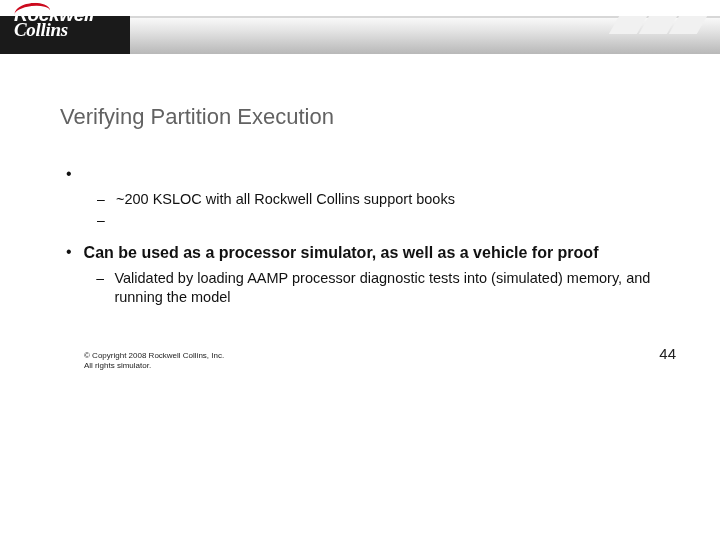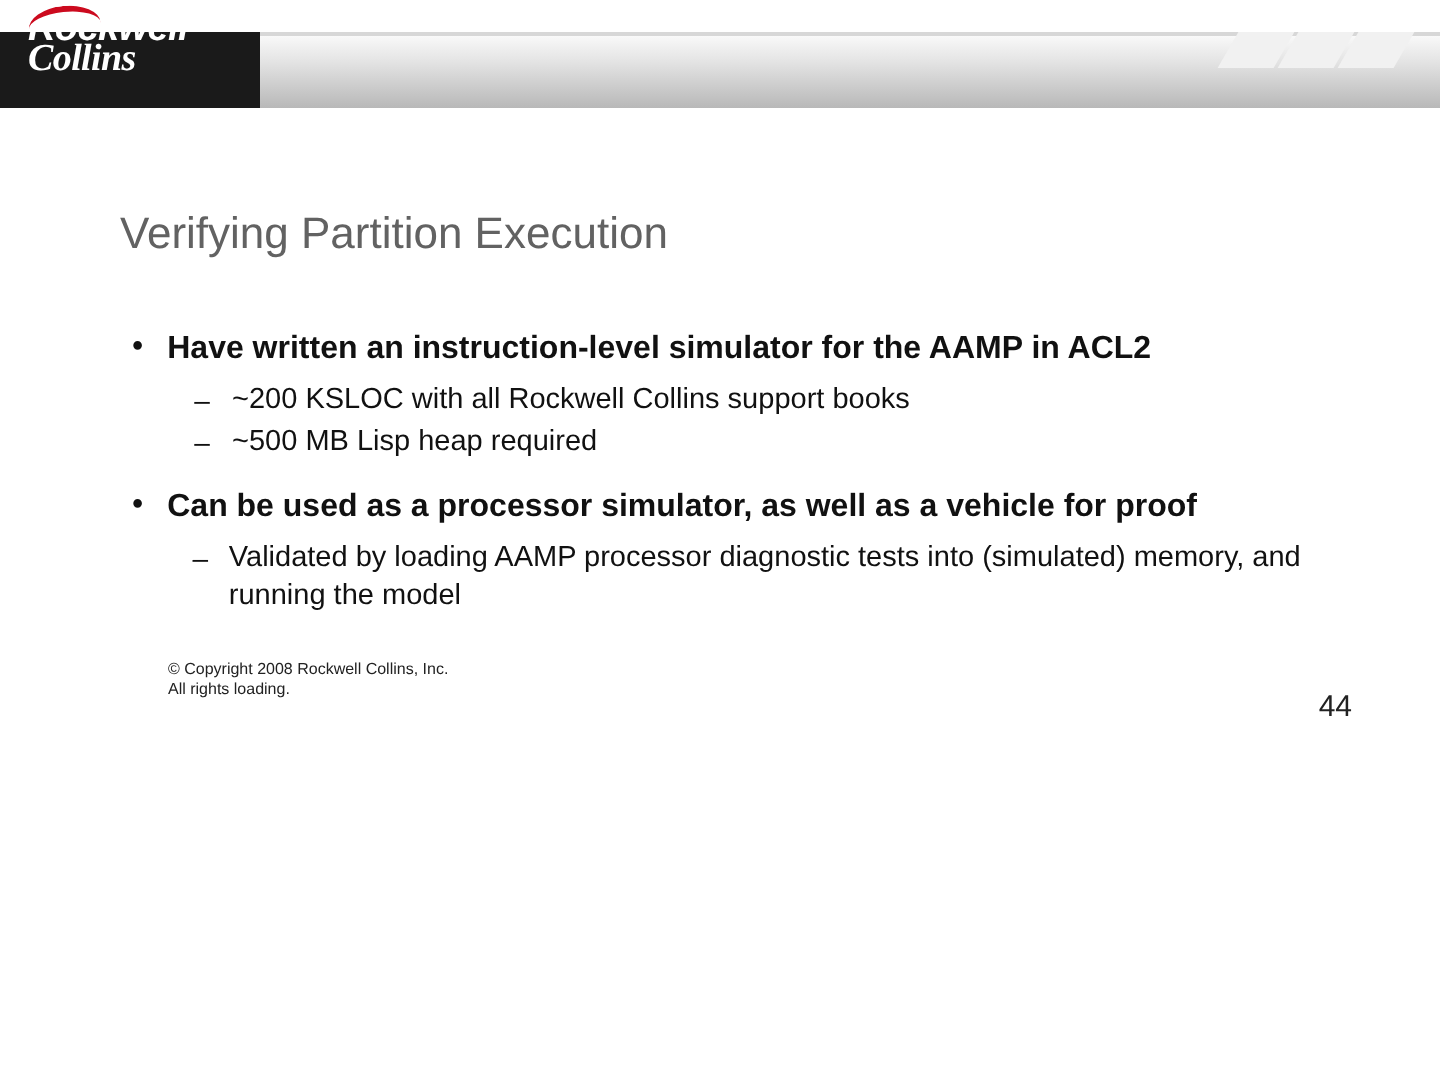--- a/index.html
+++ b/index.html
@@ -20,21 +20,21 @@
   .title { position: absolute; left: 60px; top: 104px; font-size: 22px; font-weight: 400; color: #626262; font-family: Verdana, Arial, sans-serif; }
   .content { position: absolute; left: 66px; top: 164px; width: 600px; font-family: Verdana, Arial, sans-serif; color: #111; }
   .b1 { list-style: none; margin-bottom: 6px; }
   .b1-row { display: flex; align-items: flex-start; gap: 12px; }
   .b1-dot { font-size: 16px; line-height: 20px; }
   .b1-text { font-size: 16px; font-weight: 700; line-height: 21px; }
   .subs { list-style: none; margin: 6px 0 12px 30px; }
   .b2-row { display: flex; align-items: flex-start; gap: 10px; margin-bottom: 2px; }
   .b2-dash { font-size: 14px; line-height: 19px; width: 10px; text-align: center; }
   .b2-text { font-size: 14.5px; line-height: 19px; font-weight: 400; }
-  .footer { position: absolute; left: 84px; bottom: 34px; font-size: 8px; line-height: 10px; color: #222; }
+  .footer { position: absolute; left: 84px; bottom: 13px; font-size: 8px; line-height: 10px; color: #222; }
   .page-num { position: absolute; right: 44px; bottom: 22px; font-size: 15px; color: #222; }
 </style>
 </head>
 <body>
 
 <div class="slide">
 
   <div class="header-band">
     <div class="band-dark"></div>
     <div class="band-grad"></div>
@@ -53,47 +53,45 @@
     </div>
   </div>
 
   <div class="title">Verifying Partition Execution</div>
 
   <div class="content">
     <ul>
       <li class="b1">
         <div class="b1-row">
           <span class="b1-dot">•</span>
-          <span class="b1-text">Have written an instruction-level simulator for the AAMP in ACL2</span>
         </div>
         <ul class="subs">
           <li class="b2-row">
             <span class="b2-dash">–</span>
             <span class="b2-text">~200 KSLOC with all Rockwell Collins support books</span>
           </li>
           <li class="b2-row">
             <span class="b2-dash">–</span>
-            <span class="b2-text">~500 MB Lisp heap required</span>
           </li>
         </ul>
       </li>
       <li class="b1">
         <div class="b1-row">
           <span class="b1-dot">•</span>
           <span class="b1-text">Can be used as a processor simulator, as well as a vehicle for proof</span>
         </div>
         <ul class="subs">
           <li class="b2-row">
             <span class="b2-dash">–</span>
             <span class="b2-text">Validated by loading AAMP processor diagnostic tests into (simulated) memory, and running the model</span>
           </li>
         </ul>
       </li>
     </ul>
   </div>
 
   <div class="footer">
     <div>© Copyright 2008 Rockwell Collins, Inc.</div>
-    <div>All rights loading.</div>
+    <div>All rights simulator.</div>
   </div>
   <div class="page-num">44</div>
 
 </div>
 
 </body></html>

